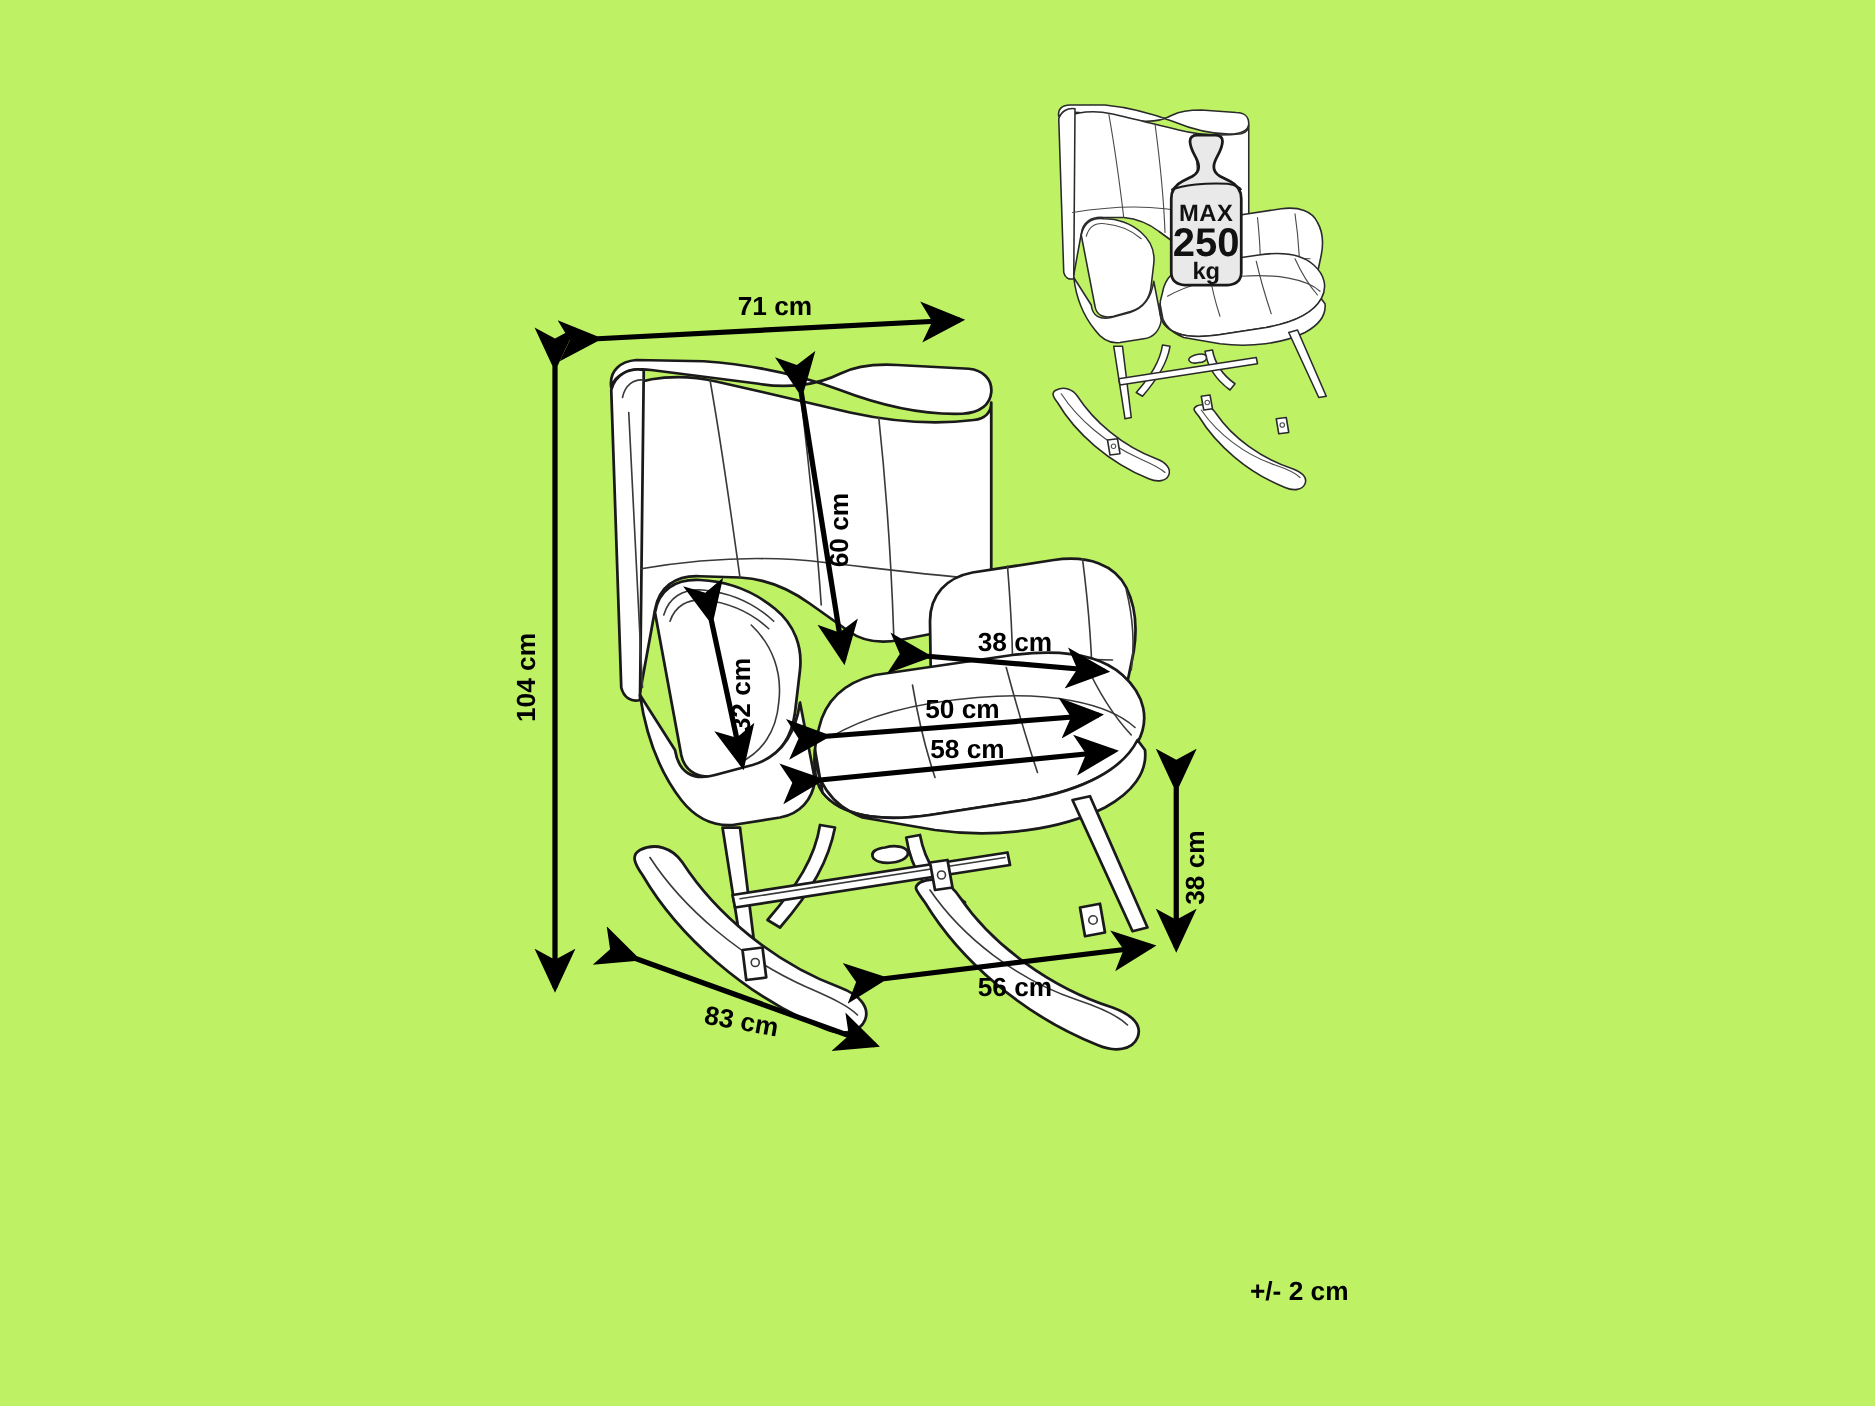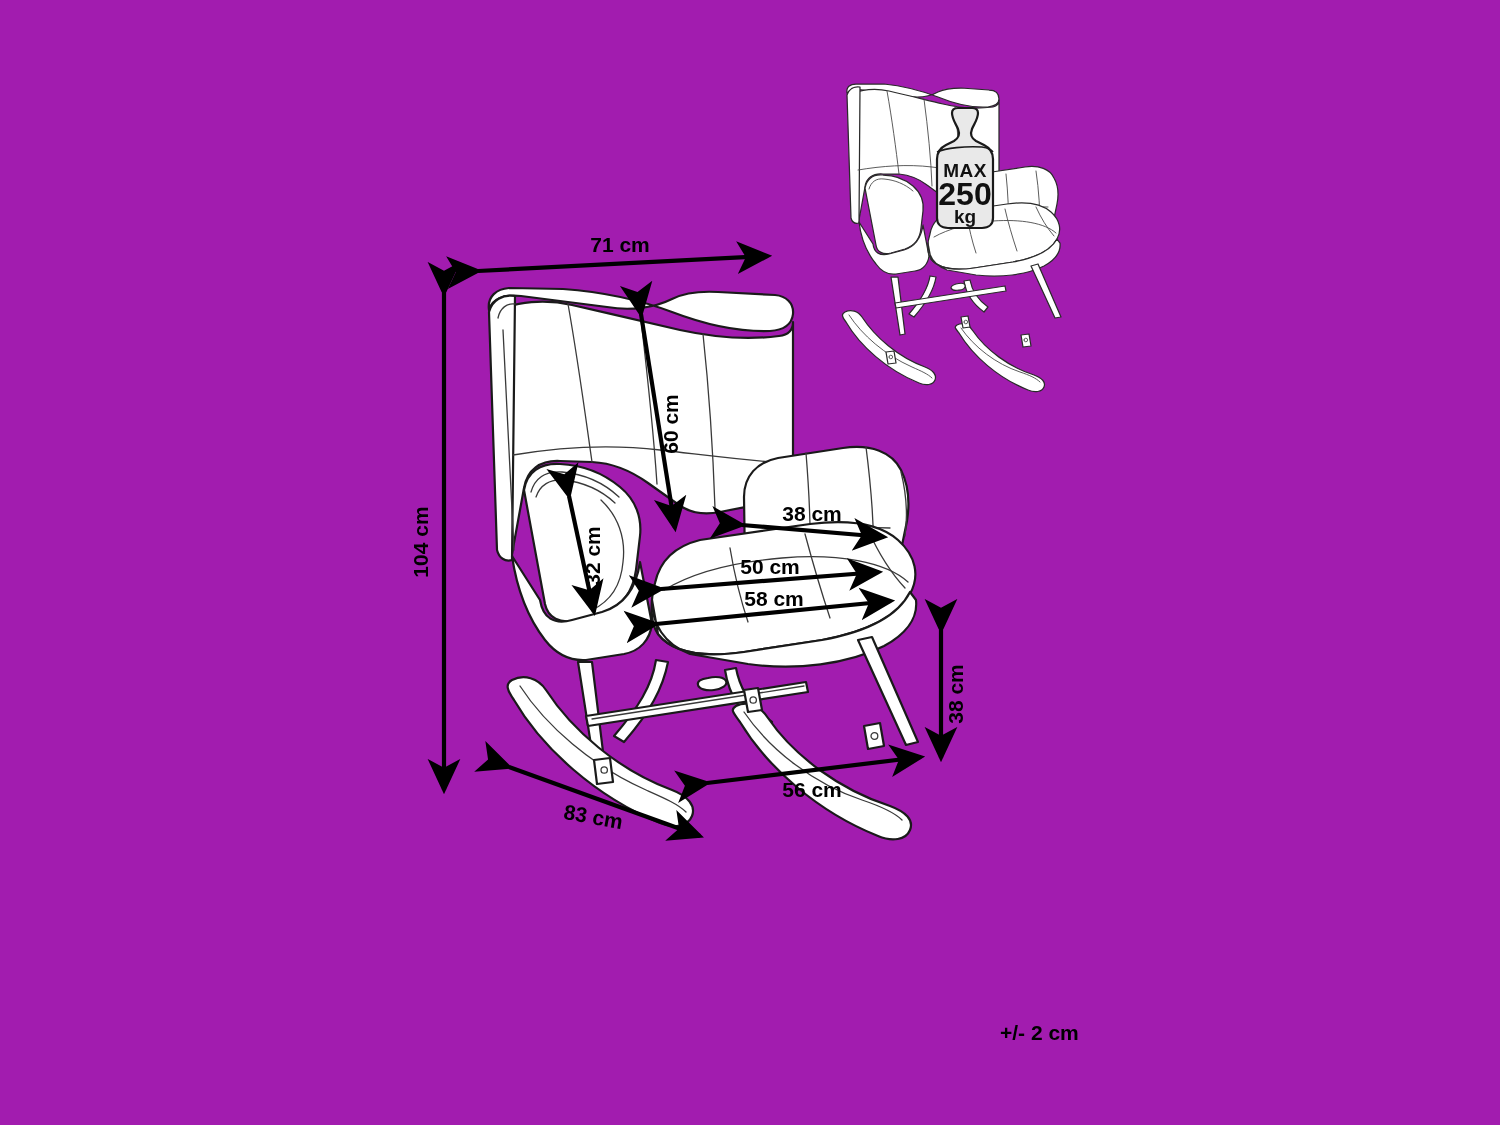--- a/index.html
+++ b/index.html
@@ -4,21 +4,21 @@
 <style>
   html, body {
     margin: 0;
     padding: 0;
     background: #ffffff;
   }
   #canvas {
     position: relative;
     width: 1500px;
     height: 1125px;
-    background: #a21caf;
+    background: #bef264;
     overflow: hidden;
     font-family: "Liberation Sans", sans-serif;
   }
   svg.layer {
     position: absolute;
     top: 0;
     left: 0;
     width: 1500px;
     height: 1125px;
   }

